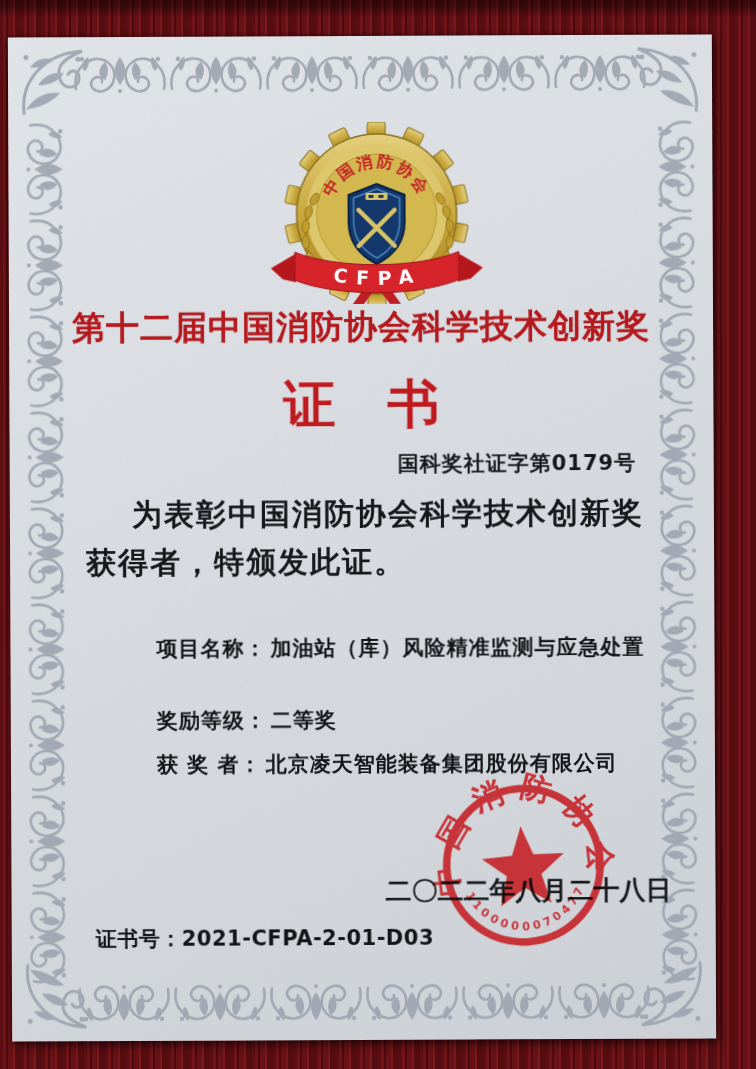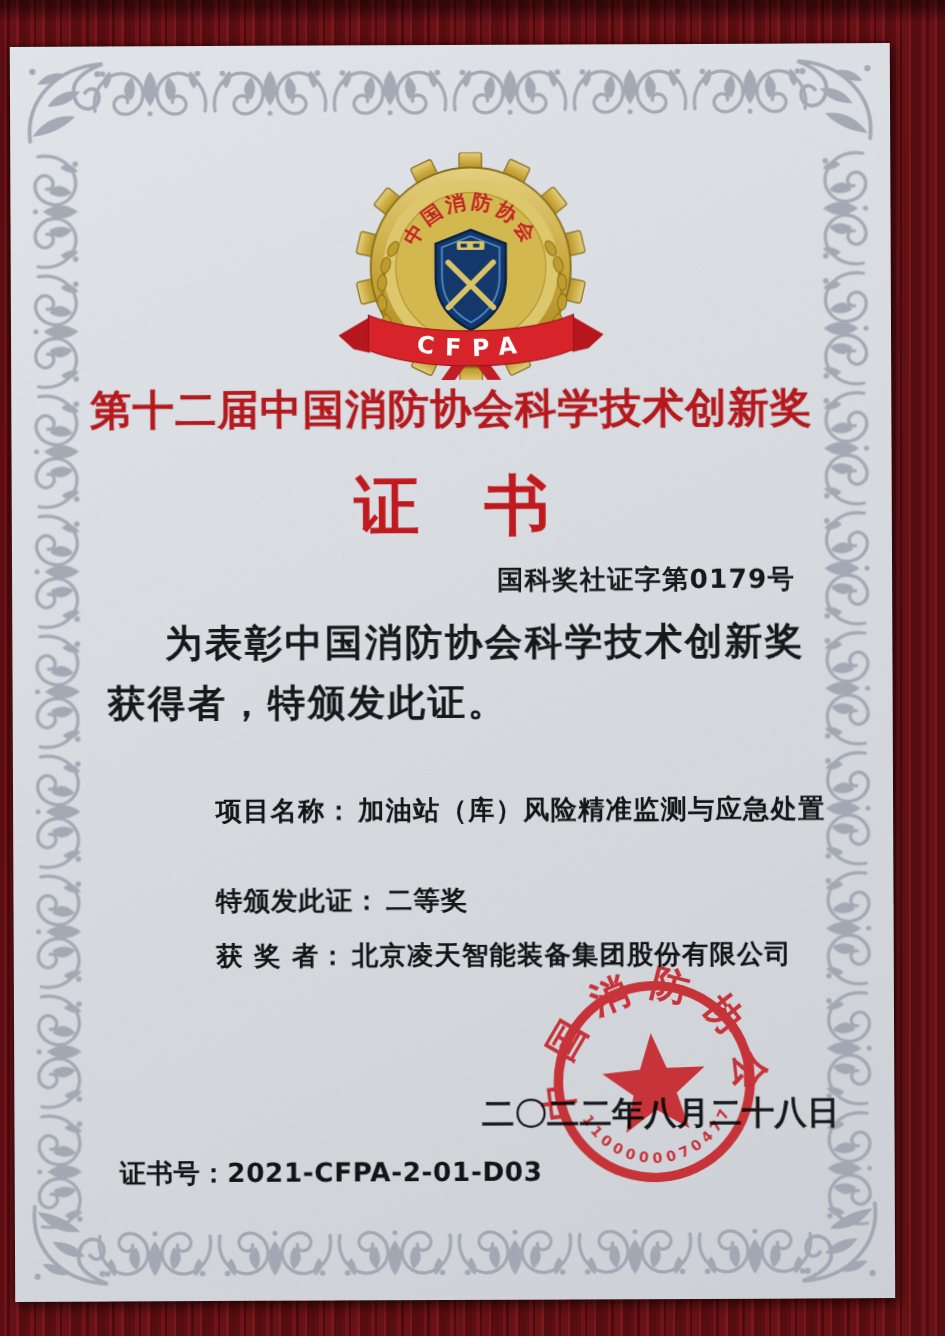--- a/index.html
+++ b/index.html
@@ -22,21 +22,21 @@
     text-shadow:0 0 1px rgba(130,10,12,.4);}
   .heading{position:absolute;left:0;top:334px;width:100%;text-align:center;margin:0;
     font-size:52px;font-weight:900;color:#bf1a1e;
     font-family:"Liberation Serif","DejaVu Serif",serif;}
   .serial{position:absolute;left:388px;top:414px;font-size:21px;font-weight:700;color:#17181a;letter-spacing:1px;}
   .bodyline{position:absolute;margin:0;color:#17181a;font-size:30px;letter-spacing:2px;
     font-family:"Liberation Serif","DejaVu Serif",serif;font-weight:600;}
   .body1{left:122px;top:458px;}
   .body2{left:76px;top:506px;}
   .fieldrow{position:absolute;font-size:21px;font-weight:700;color:#131416;letter-spacing:1px;}
-  .fieldrow .lbl{margin-right:4px;margin-left:16px;}
+  .fieldrow .lbl{margin-right:4px;}
   .f1{left:146px;top:598px;}
   .f1b{left:240px;top:636px;}
   .f2{left:146px;top:670px;}
   .f3{left:146px;top:714px;}
   .date{position:absolute;left:374px;top:838px;font-size:26px;font-weight:800;color:#17181a;letter-spacing:0px;z-index:5;
     font-family:"Liberation Serif","DejaVu Serif",serif;}
   .certno{position:absolute;left:84px;top:888px;font-size:21px;font-weight:700;color:#131416;letter-spacing:.5px;}
   .seal{position:absolute;left:404px;top:722px;width:216px;height:216px;z-index:6;
     mix-blend-mode:multiply;opacity:.93;transform:rotate(-4deg);}
   .emblem{position:absolute;left:258px;top:86px;width:222px;height:182px;}
@@ -207,21 +207,21 @@
       <div class="serial">国科奖社证字第0179号</div>
 
       <p class="bodyline body1">为表彰中国消防协会科学技术创新奖</p>
       <p class="bodyline body2">获得者，特颁发此证。</p>
 
       <div class="fieldrow f1">
         <span class="lbl">项目名称：</span><span>加油站（库）风险精准监测与应急处置</span>
       </div>
 
       <div class="fieldrow f2">
-        <span class="lbl">特颁发此证：</span><span>二等奖</span>
+        <span class="lbl">奖励等级：</span><span>二等奖</span>
       </div>
 
       <div class="fieldrow f3">
         <span class="lbl">获 奖 者：</span><span>北京凌天智能装备集团股份有限公司</span>
       </div>
 
       <div class="date">二〇二二年八月二十八日</div>
 
       <div class="certno">
         <span>证书号：</span><span>2021-CFPA-2-01-D03</span>

